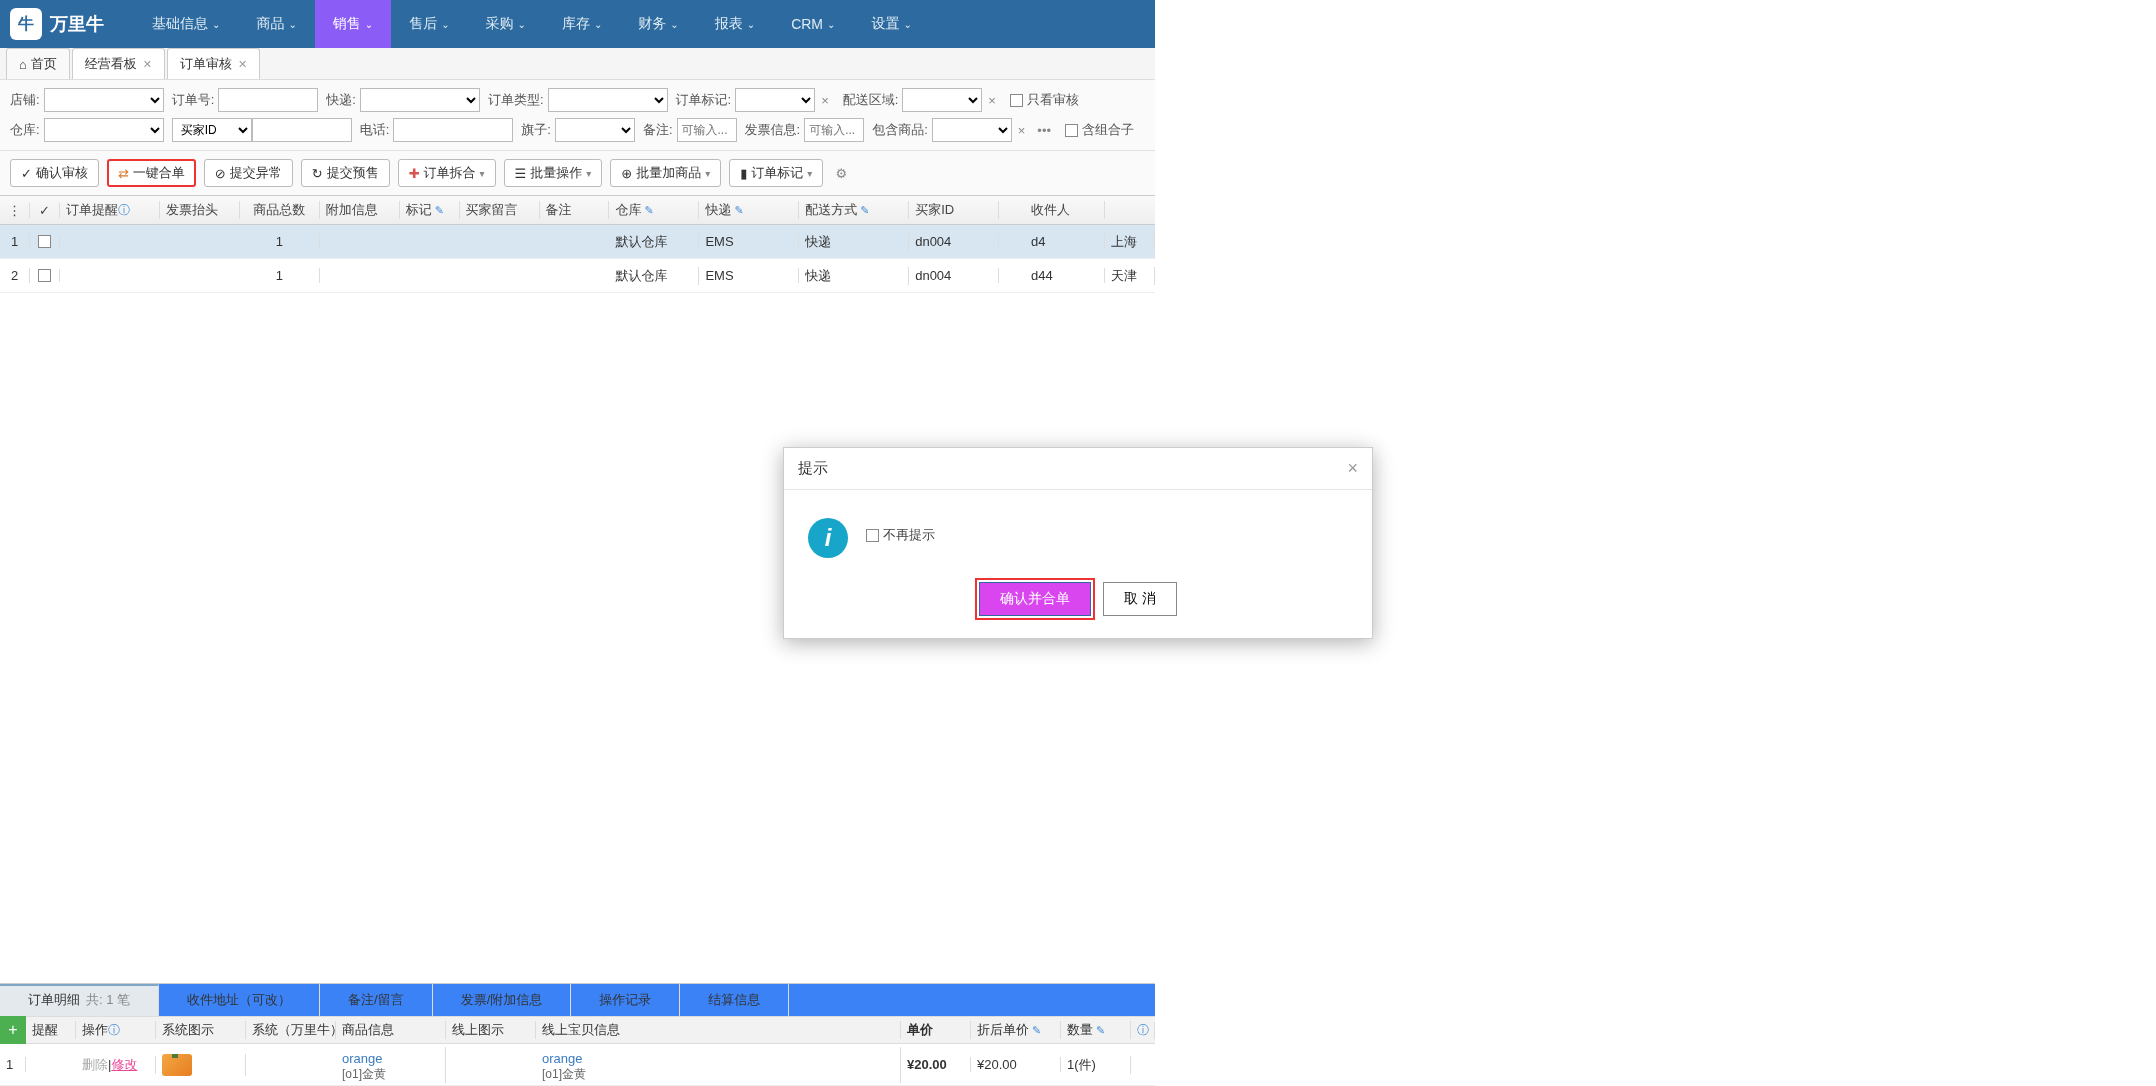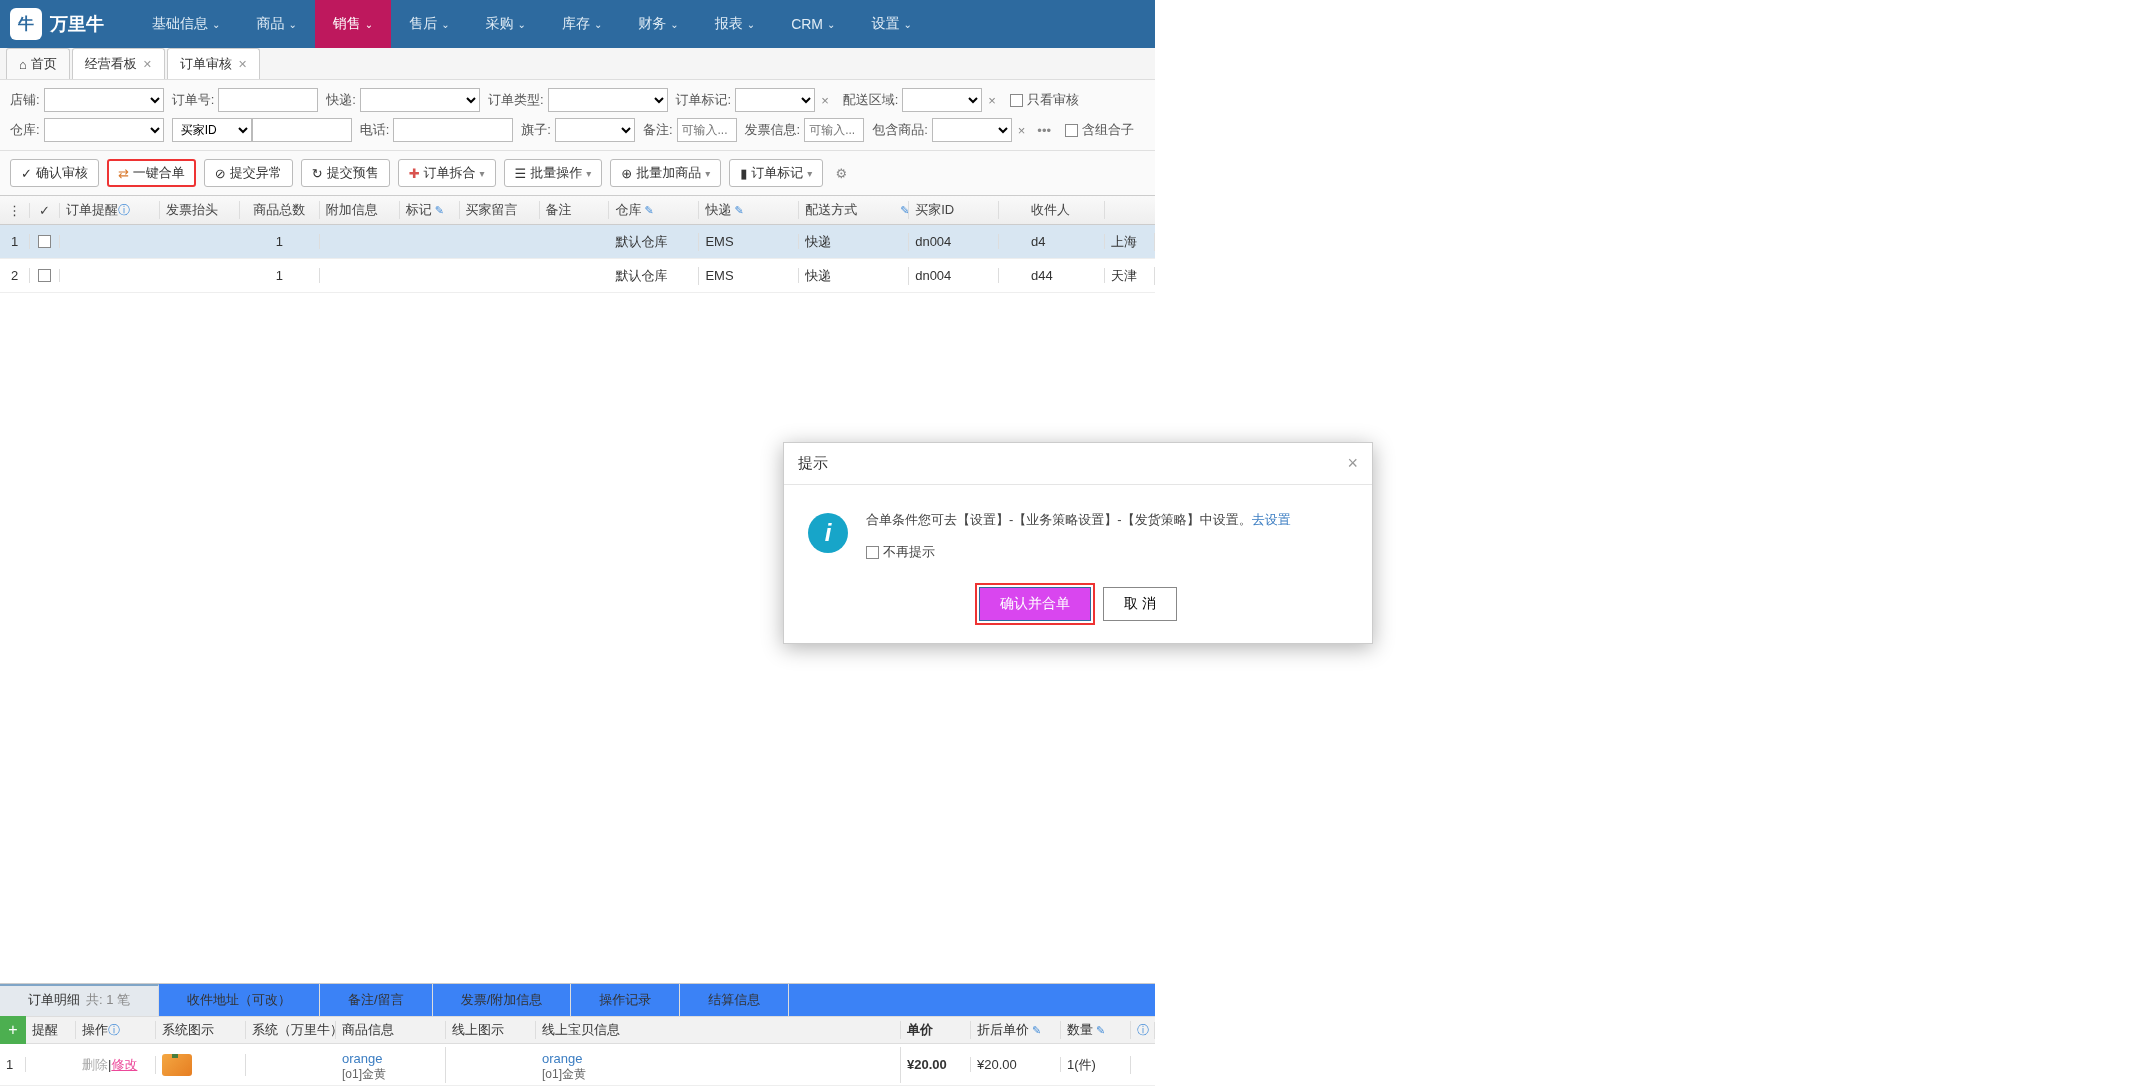--- a/index.html
+++ b/index.html
@@ -3,21 +3,21 @@
   <meta charset="utf-8">
   <style>
     * { margin: 0; padding: 0; box-sizing: border-box; font-family: "Microsoft YaHei", Arial, sans-serif; }
     body { background: #fff; font-size: 13px; color: #333; }
     
     .topbar { background: #2d6a9f; height: 48px; display: flex; align-items: center; padding: 0 10px; }
     .logo { display: flex; align-items: center; color: #fff; font-size: 18px; font-weight: bold; margin-right: 30px; }
     .logo-icon { width: 32px; height: 32px; background: #fff; border-radius: 6px; display: flex; align-items: center; justify-content: center; color: #2d6a9f; font-weight: bold; margin-right: 8px; font-size: 16px; }
     .nav-menu { display: flex; height: 100%; }
     .nav-item { color: #e0ecf5; padding: 16px 18px; display: flex; align-items: center; cursor: pointer; font-size: 14px; }
-    .nav-item.active { background: #be185d; color: #fff; }
+    .nav-item.active { background: #8b5cf6; color: #fff; }
     .nav-item .chevron { margin-left: 4px; font-size: 10px; }
     
     .tabs-bar { background: #f5f5f5; border-bottom: 1px solid #ddd; height: 32px; display: flex; align-items: flex-end; padding: 0 6px; }
     .tab { padding: 6px 12px; border: 1px solid #ccc; border-bottom: none; background: #fff; margin-right: 2px; font-size: 13px; display: flex; align-items: center; border-radius: 3px 3px 0 0; cursor: pointer; }
     .tab.home-tab { background: #f9f9f9; }
     .tab .close { margin-left: 6px; color: #999; font-size: 11px; }
     .home-icon { margin-right: 4px; }
     
     .filter-area { padding: 8px 10px; background: #fafafa; border-bottom: 1px solid #e0e0e0; }
     .filter-row { display: flex; align-items: center; flex-wrap: wrap; gap: 8px; margin-bottom: 6px; }
@@ -37,21 +37,21 @@
     .tb-btn.highlighted .ic { color: #d97a2e; }
     .tb-gear { color: #888; cursor: pointer; padding: 4px; }
     
     .grid-header { display: flex; background: linear-gradient(#f9f9f9,#eee); border-top: 1px solid #ccc; border-bottom: 1px solid #ccc; height: 30px; align-items: center; font-size: 13px; color: #444; }
     .grid-cell { padding: 0 6px; border-right: 1px solid #ddd; overflow: hidden; white-space: nowrap; display: flex; align-items: center; }
     .grid-row { display: flex; height: 34px; align-items: center; border-bottom: 1px solid #eee; font-size: 13px; }
     .grid-row.selected { background: #d8e6f2; }
     .col-num { width: 30px; justify-content: center; } .col-chk { width: 30px; justify-content: center; }
     .col-remind { width: 100px; } .col-invoice { width: 80px; } .col-qty { width: 80px; justify-content: center; }
     .col-addl { width: 80px; } .col-mark { width: 60px; } .col-buyer-msg { width: 80px; } .col-note { width: 70px; }
-    .col-wh { width: 90px; } .col-express { width: 100px; } .col-delivery { width: 110px; gap: 40px; } .col-buyerid { width: 90px; }
+    .col-wh { width: 90px; } .col-express { width: 100px; } .col-delivery { width: 110px; } .col-buyerid { width: 90px; }
     .col-recipient { width: 80px; margin-left: 26px; } .col-addr { flex: 1; min-width: 50px; }
     .edit-icon { color: #4a90d9; margin-left: 3px; font-size: 11px; }
     .info-icon { color: #4a90d9; font-size: 12px; }
     
     .modal-overlay { position: fixed; inset: 0; display: flex; align-items: center; justify-content: center; pointer-events: none; }
     .modal { width: 590px; background: #fff; box-shadow: 0 4px 20px rgba(0,0,0,.3); border: 1px solid #ccc; pointer-events: auto; }
     .modal-header { padding: 10px 14px; border-bottom: 1px solid #e5e5e5; display: flex; justify-content: space-between; align-items: center; }
     .modal-title { font-size: 15px; color: #333; }
     .modal-close { color: #999; cursor: pointer; font-size: 18px; }
     .modal-body { padding: 24px 24px 12px; display: flex; }
@@ -399,21 +399,20 @@
 
 <div class="modal-overlay">
   <div class="modal">
     <div class="modal-header">
       <span class="modal-title">提示</span>
       <span class="modal-close">×</span>
     </div>
     <div class="modal-body">
       <div class="modal-icon">i</div>
       <div class="modal-text">
-        <div><span>合单条件您可去【设置】-【业务策略设置】-【发货策略】中设置。</span><span class="modal-link">去设置</span></div>
         <div class="modal-checkbox">
             <span class="checkbox"></span>
             <span style="margin-left:4px">不再提示</span>
           </div>
       </div>
     </div>
     <div class="modal-footer">
       <button class="modal-btn primary highlighted">确认并合单</button>
       <button class="modal-btn">取 消</button>
     </div>

